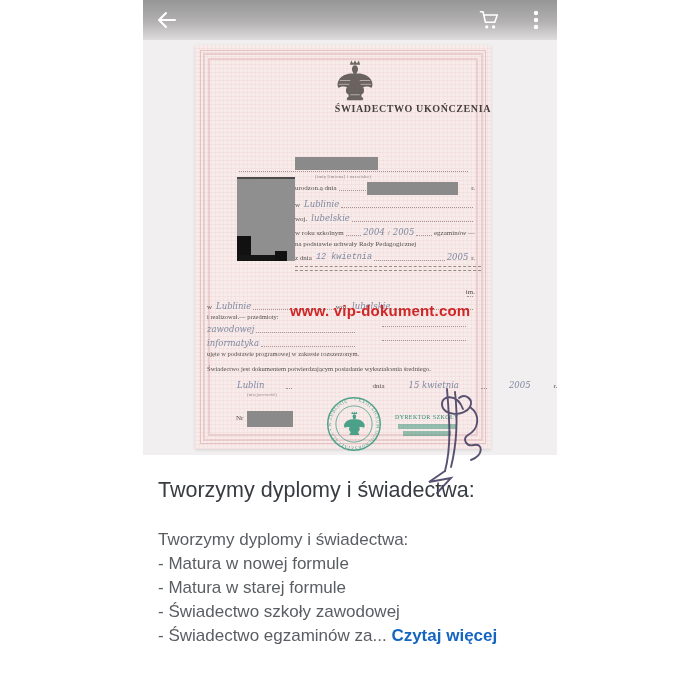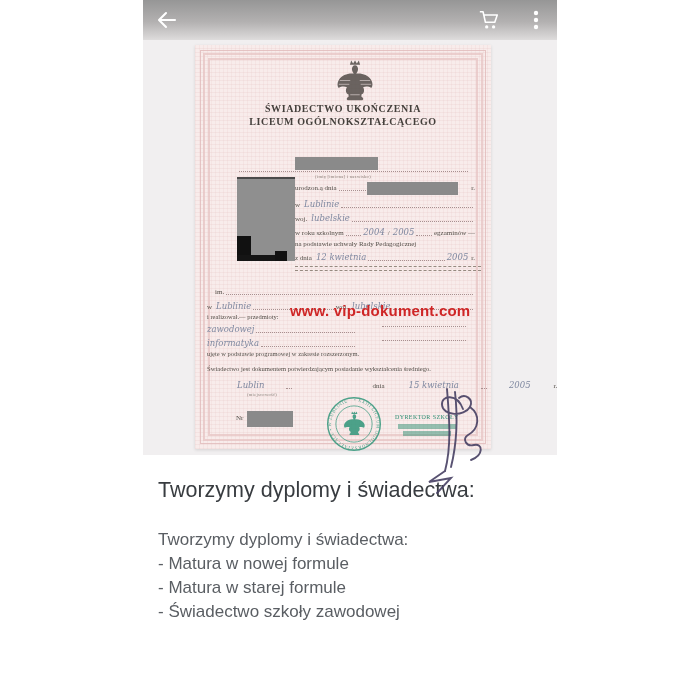--- a/index.html
+++ b/index.html
@@ -18,21 +18,21 @@
   .paper{position:absolute;left:52px;top:5px;width:296px;height:404px;
          background-color:#f8eceb;
          background-image:
            repeating-linear-gradient(0deg, rgba(214,160,160,.13) 0 1px, transparent 1px 4px),
            repeating-linear-gradient(90deg, rgba(214,160,160,.11) 0 1px, transparent 1px 4px);
          box-shadow:0 1px 3px rgba(0,0,0,.12);}
   .frame1{position:absolute;inset:5px;border:1px solid #e0b9b9;opacity:.8;}
   .frame2{position:absolute;inset:8px;border:7px double #e7c4c4;opacity:.75;}
 
   .ctext{position:absolute;font-family:"Liberation Serif",serif;color:#55504a;}
-  .title{left:0;right:0;text-align:center;font-weight:700;font-size:10px;
+  .title{left:0;right:0;text-align:right;font-weight:700;font-size:10px;
          letter-spacing:.6px;color:#443f3b;}
   .row{position:absolute;display:flex;align-items:flex-end;
        font-family:"Liberation Serif",serif;font-size:7px;color:#55504a;}
   .row .dots{flex:1;border-bottom:1px dotted #a89090;margin:0 2px 1px 2px;min-width:6px;}
   .hw{font-family:"DejaVu Serif",serif;font-style:italic;font-size:8.5px;
       color:#7f88a0;white-space:nowrap;filter:blur(.2px);}
   .tiny{font-size:4.5px;color:#8a7f78;letter-spacing:.3px;}
   .redact{position:absolute;background:#8a8a8a;}
   .sep{position:absolute;height:3px;border-top:1px dashed #968a80;border-bottom:1px dashed #968a80;}
 
@@ -91,21 +91,20 @@
       <g fill="#57514d" opacity=".88">
         <path d="M16,2 l2,3 2,-3 2,3 2,-3 1.4,4.5 h-10.8 z"></path>
         <path d="M20,7 c2.2,0 3.2,2 3.2,4 0,1.8 -0.8,3.6 -1.9,4.7 6,-0.8 12.4,1.5 15.6,6.5 1.9,3 2,6.6 0.3,8.7 -2.8,-1.8 -5.8,-1.9 -8.7,-0.9 1.9,2.8 1.2,6.6 -1.7,7.8 l0,2.2 c1.9,0.9 2.7,2.8 0.9,3.8 h-15.4 c-1.8,-1 -1,-2.9 0.9,-3.8 l0,-2.2 c-2.9,-1.2 -3.6,-5 -1.7,-7.8 -2.9,-1 -5.9,-0.9 -8.7,0.9 -1.7,-2.1 -1.6,-5.7 0.3,-8.7 3.2,-5 9.6,-7.3 15.6,-6.5 -1.1,-1.1 -1.9,-2.9 -1.9,-4.7 0,-2 1,-4 3.2,-4 z"></path>
       </g>
       <g stroke="#f8eceb" stroke-width=".7" opacity=".8">
         <path d="M4,23 h11 M3,27 h11 M25,23 h11 M26,27 h11 M15,38 h10"></path>
       </g>
     </svg>
 
     <div class="ctext title" style="top:58px;">ŚWIADECTWO UKOŃCZENIA</div>
-    <div class="ctext title" style="top:71px;">LICEUM OGÓLNOKSZTAŁCĄCEGO</div>
 
     <div class="redact" style="left:100px;top:112px;width:83px;height:13px;"></div>
     <div class="row" style="left:42px;right:21px;top:120px;height:8px;">
             <i class="dots"></i>
           </div>
     <div class="ctext tiny" style="left:0;right:0;top:129px;text-align:center;">(imię [imiona] i nazwisko)</div>
 
     <div class="photobox">
       <div class="topedge"></div>
       <div class="blk1"></div>
@@ -142,30 +141,30 @@
       <i class="dots"></i>
       <span>egzaminów —</span>
     </div>
 
     <div class="row" style="left:100px;width:180px;top:195px;">
       <span>na podstawie uchwały Rady Pedagogicznej</span>
     </div>
 
     <div class="row" style="left:100px;width:180px;top:207px;">
       <span>z dnia</span>
-      <span class="hw" style="margin-left:4px;">12 kwietnia</span>
+      <span class="hw" style="margin-left:4px;font-family:Liberation Mono, monospace;">12 kwietnia</span>
       <i class="dots"></i>
       <span class="hw">2005</span>
       <span style="margin-left:3px;">r.</span>
     </div>
 
     <div class="sep" style="left:100px;right:10px;top:221px;"></div>
 
 
-    <div class="row" style="left:20px;right:16px;top:243px;">
+    <div class="row" style="left:20px;right:16px;top:243px;flex-direction:column;">
       <span>im.</span>
       <i class="dots"></i>
     </div>
 
     <div class="row" style="left:12px;right:16px;top:256px;">
       <span>w</span>
       <span class="hw" style="margin-left:4px;">Lublinie</span>
       <i class="dots"></i>
       <span>woj.</span>
       <span class="hw" style="margin-left:4px;">lubelskie</span>
@@ -243,16 +242,20 @@
    </svg>
   </div>
 
   <div class="heading">Tworzymy dyplomy i świadectwa:</div>
 
   <div class="desc">
     <div>Tworzymy dyplomy i świadectwa:</div>
     <div>- Matura w nowej formule</div>
     <div>- Matura w starej formule</div>
     <div>- Świadectwo szkoły zawodowej</div>
+    <div>
+      <span>- Świadectwo egzaminów za...</span>
+      <a class="readmore">Czytaj więcej</a>
+    </div>
   </div>
 
  </div>
 </div>
 
 </body></html>

